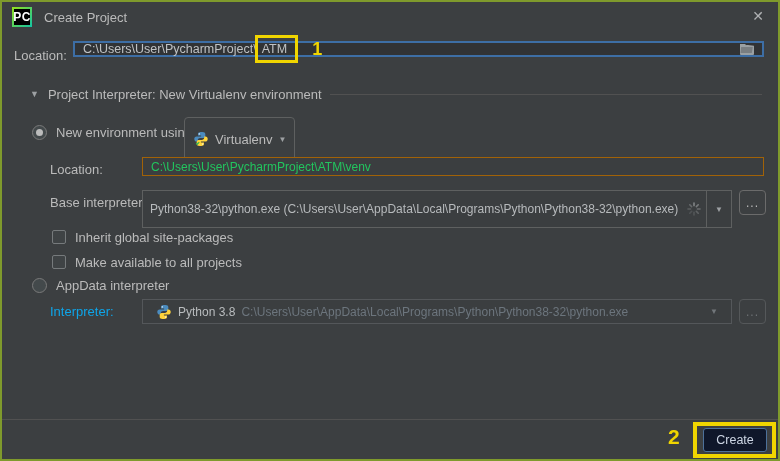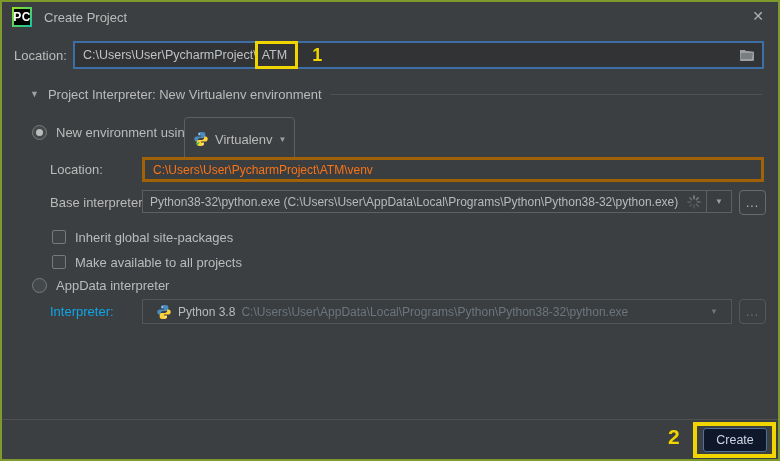--- a/index.html
+++ b/index.html
@@ -19,21 +19,21 @@
     width:100%; height:100%; background:#000; color:#fff;
     font-size:12px; font-weight:bold; letter-spacing:.5px;
     display:flex; align-items:center; justify-content:center;
   }
   .title { position:absolute; left:42px; top:8px; font-size:13px; color:#bbbbbb; }
   .close { position:absolute; right:14px; top:6px; font-size:14px; color:#afb1b3; cursor:default; }
 
   
   .loc-label { position:absolute; left:12px; top:46px; font-size:13px; }
   .loc-input {
-    position:absolute; left:71px; top:39px; width:691px; height:28px; box-sizing:border-box;
+    position:absolute; left:71px; top:39px; width:691px; height:16px; box-sizing:border-box;
     background:#313335; border:2px solid #3d6ea5;
     display:flex; align-items:center; padding:0 28px 0 8px;
     font-size:12.5px; color:#bfc2c4; overflow:visible; white-space:nowrap;
   }
   .hl-box {
     display:inline-flex; align-items:center; height:22px;
     border:3px solid #f0d500; padding:0 8px 0 4px; margin-left:-2px;
   }
   .annot-num { color:#f0d500; font-weight:bold; }
   .annot-in-input { margin-left:14px; font-size:18px; }
@@ -62,26 +62,26 @@
   .env-dropdown {
     position:absolute; left:182px; top:115px; width:111px; height:44px; box-sizing:border-box;
     border:1px solid #5e6060; border-radius:4px; background:#3c3f41;
     display:flex; align-items:center; padding:0 8px; gap:6px; font-size:13px; color:#bbbbbb;
   }
   .dd-arrow { margin-left:auto; font-size:8px; color:#9da0a3; }
 
   
   .inner-label { position:absolute; left:48px; font-size:13px; }
   .venv-input {
-    position:absolute; left:140px; top:155px; width:622px; height:25px; box-sizing:border-box;
-    background:#3b3e40; border:3px solid #a16207;
-    display:flex; align-items:center; padding:0 8px; font-size:12px; color:#f97316; white-space:nowrap; overflow:hidden;
+    position:absolute; left:140px; top:155px; width:622px; height:19px; box-sizing:border-box;
+    background:#3b3e40; border:1px solid #a16207;
+    display:flex; align-items:center; padding:0 8px; font-size:12px; color:#22c55e; white-space:nowrap; overflow:hidden;
   }
   .base-combo {
-    position:absolute; left:140px; top:188px; width:590px; height:23px; box-sizing:border-box;
+    position:absolute; left:140px; top:188px; width:590px; height:38px; box-sizing:border-box;
     background:#3b3e40; border:1px solid #5e6060;
     display:flex; align-items:center; padding-left:7px; font-size:12px; color:#b7babc;
   }
   .base-text { flex:1; white-space:nowrap; overflow:hidden; }
   .spinner { margin:0 5px; line-height:0; flex:0 0 auto; }
   .combo-sep { width:1px; align-self:stretch; background:#5e6060; flex:0 0 auto; }
   .combo-arrow-area {
     width:24px; align-self:stretch; display:flex; align-items:center; justify-content:center;
     font-size:8px; color:#9da0a3; flex:0 0 auto;
   }

